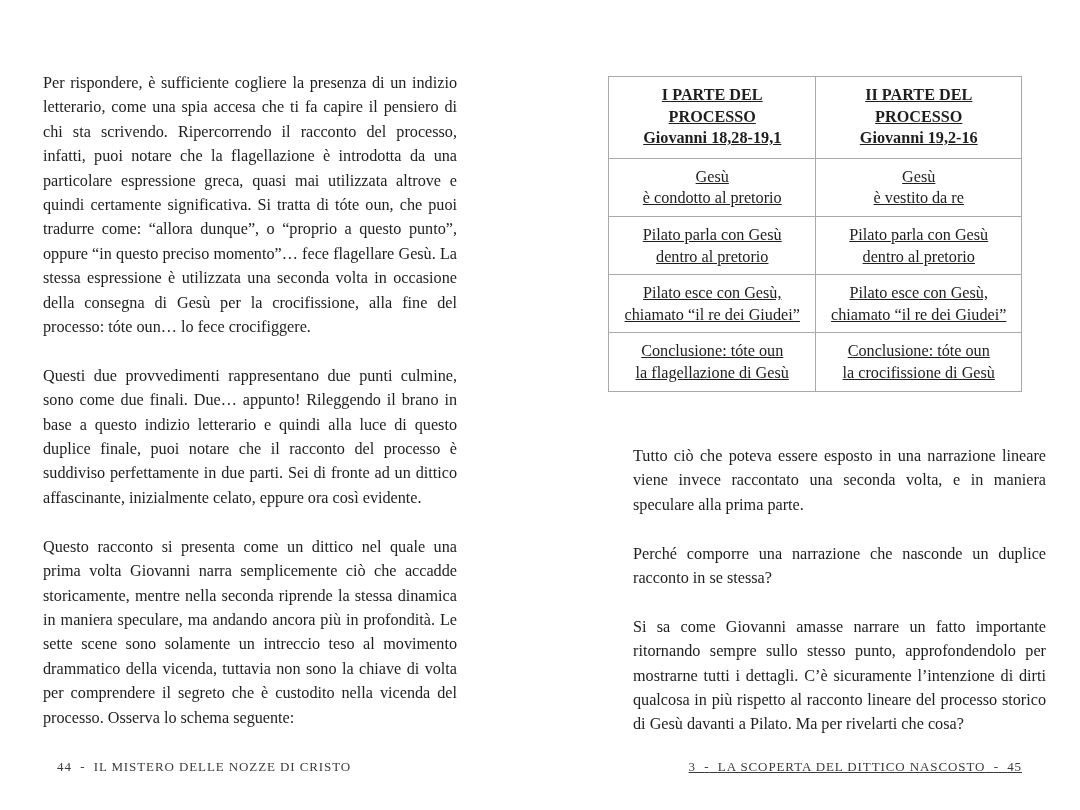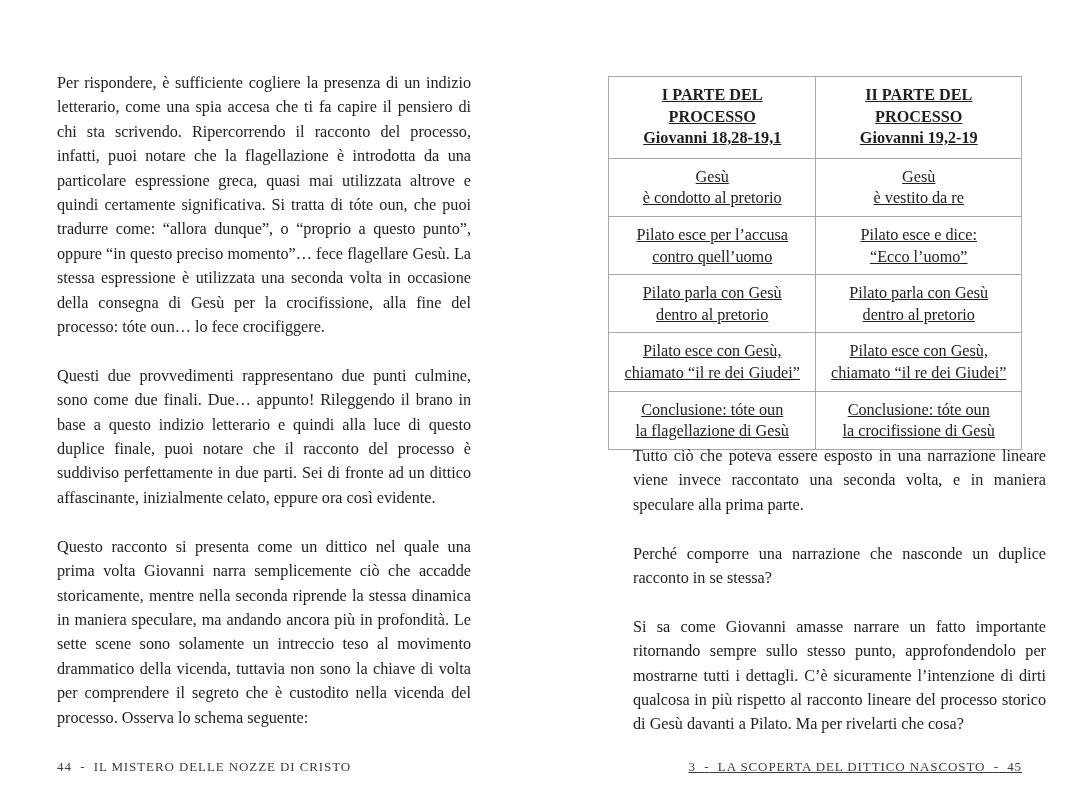--- a/index.html
+++ b/index.html
@@ -10,21 +10,21 @@
   .page { position: absolute; top: 0; height: 810px; }
   .page.left { left: 0; width: 540px; }
   .page.right { left: 540px; width: 540px; }
 
   .text-block {
     position: absolute;
     font-size: 16.2px;
     line-height: 24.4px;
     text-align: justify;
   }
-  .left .text-block { left: 57px; width: 414px; }
+  .left .text-block { left: 43px; width: 414px; }
   .right .text-block { left: 69px; width: 413px; }
   .para { margin: 0; }
   .para + .para { margin-top: 24.4px; }
   .para.last-left { text-align-last: left; }
 
   .tbl {
     position: absolute; left: 68px; top: 76px; width: 414px;
     border-collapse: collapse;
     font-size: 16.2px; line-height: 21.6px;
   }
@@ -66,43 +66,33 @@
 <div class="page right">
   <table class="tbl">
     <thead>
       <tr>
         <th>
           <span class="line">I PARTE DEL PROCESSO</span>
           <span class="line">Giovanni 18,28-19,1</span>
         </th>
         <th>
           <span class="line">II PARTE DEL PROCESSO</span>
-          <span class="line">Giovanni 19,2-19</span>
+          <span class="line">Giovanni 19,2-16</span>
         </th>
       </tr>
     </thead>
     <tbody>
       <tr>
         <td>
             <span class="line">Gesù</span>
             <span class="line">è condotto al pretorio</span>
           </td>
         <td>
             <span class="line">Gesù</span>
             <span class="line">è vestito da re</span>
-          </td>
-      </tr>
-      <tr>
-        <td>
-            <span class="line">Pilato esce per l’accusa</span>
-            <span class="line">contro quell’uomo</span>
-          </td>
-        <td>
-            <span class="line">Pilato esce e dice:</span>
-            <span class="line">“Ecco l’uomo”</span>
           </td>
       </tr>
       <tr>
         <td>
             <span class="line">Pilato parla con Gesù</span>
             <span class="line">dentro al pretorio</span>
           </td>
         <td>
             <span class="line">Pilato parla con Gesù</span>
             <span class="line">dentro al pretorio</span>

